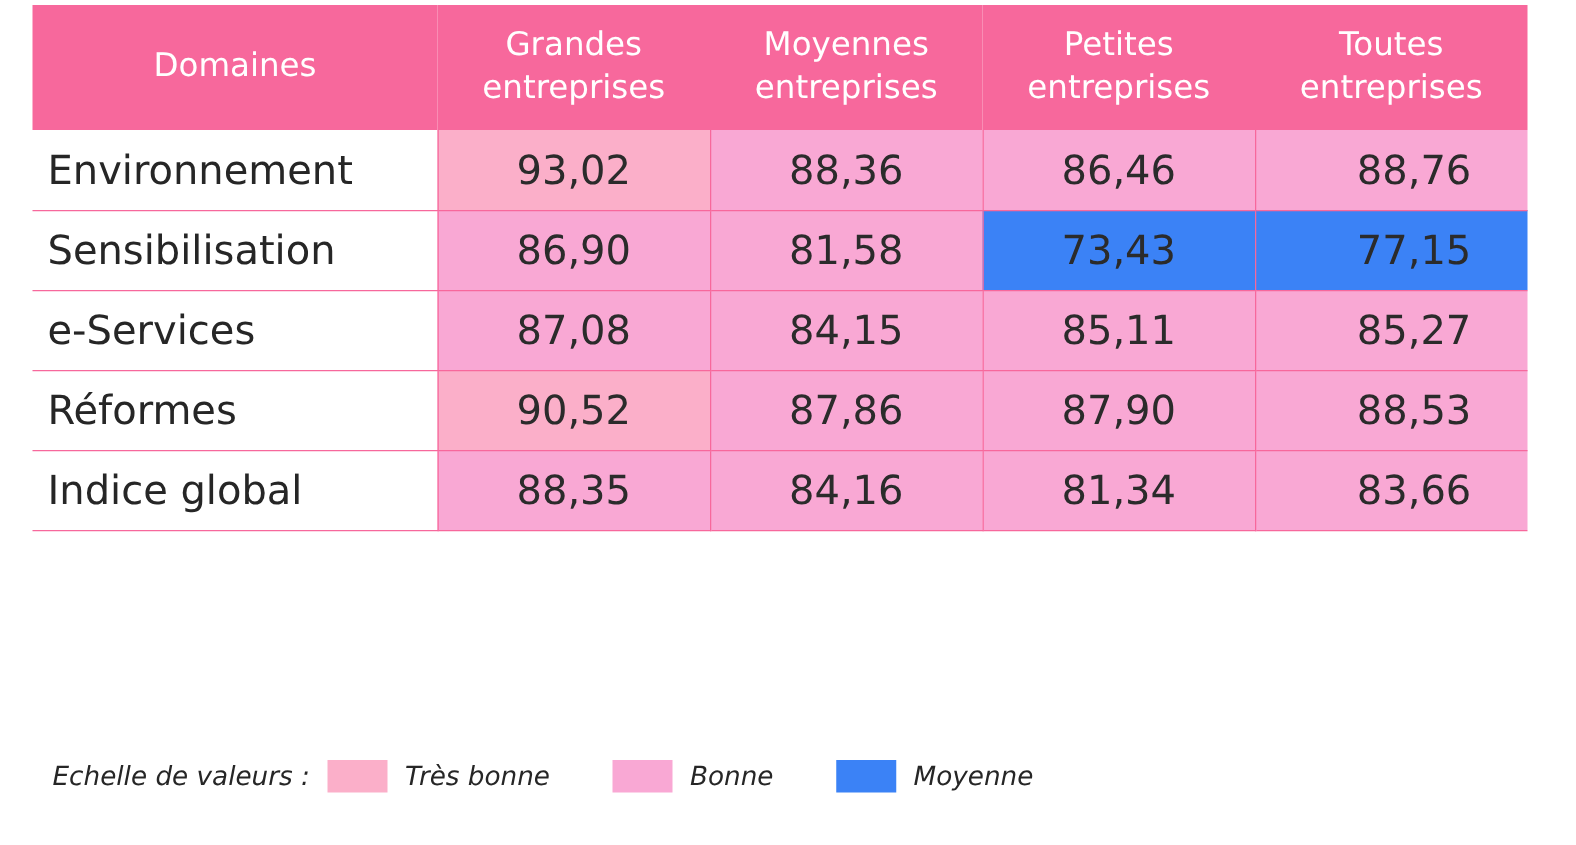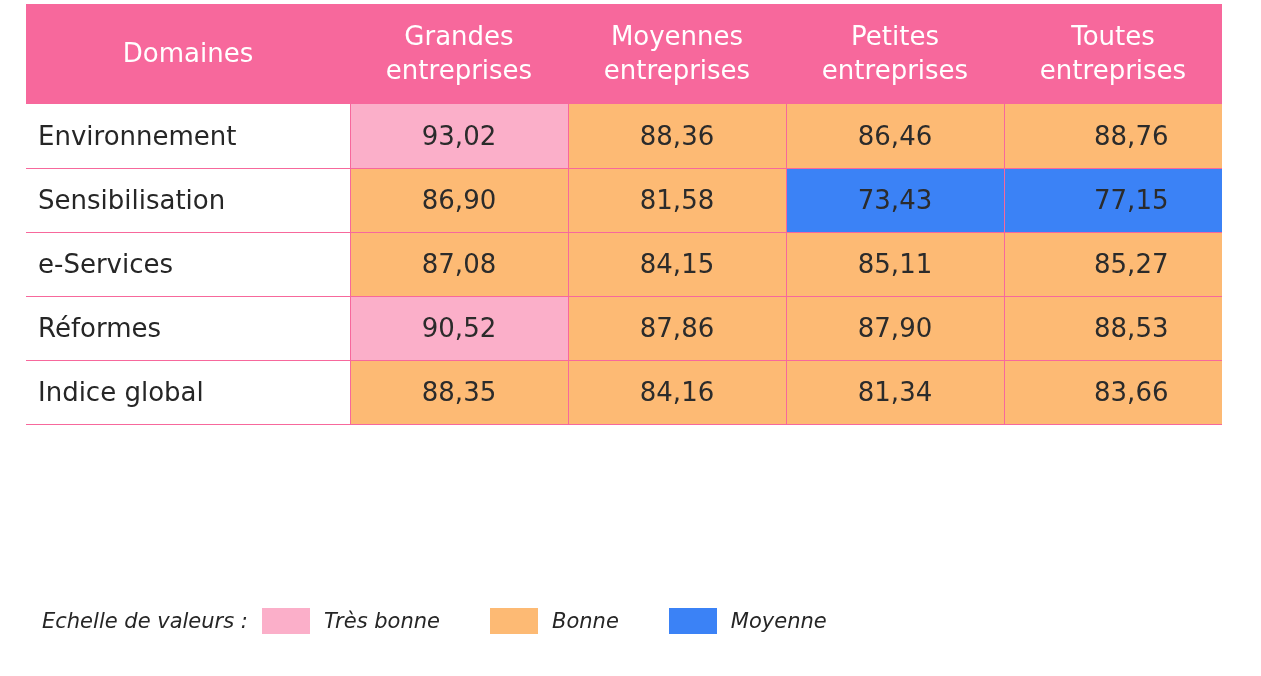--- a/index.html
+++ b/index.html
@@ -45,21 +45,21 @@
     box-sizing: border-box;
   }
   thead th.col-domain {
     width: 324px;
   }
   thead th.col-val {
     width: 218px;
   }
   tbody td {
     height: 64px;
-    font-size: 26px;
+    font-size: 32px;
     vertical-align: middle;
     box-sizing: border-box;
     border-bottom: 1.5px solid #f7689c;
     border-right: 1.5px solid #f7689c;
   }
   tbody tr:last-child td {
     border-bottom: 1.5px solid #f7689c;
   }
   tbody td.domain {
     text-align: left;
@@ -70,21 +70,21 @@
   }
   tbody td.val {
     text-align: center;
     color: #2b2b2b;
   }
   tbody td.val:last-child {
     border-right: none;
     padding-left: 36px;
   }
   .lv-tres-bonne { background: #fbafc9; }
-  .lv-bonne      { background: #fdba74; }
+  .lv-bonne      { background: #f9a8d4; }
   .lv-moyenne    { background: #3b82f6; }
 
   .legend {
     position: absolute;
     left: 42px;
     top: 608px;
     display: flex;
     align-items: center;
     font-size: 21px;
     color: #262626;

